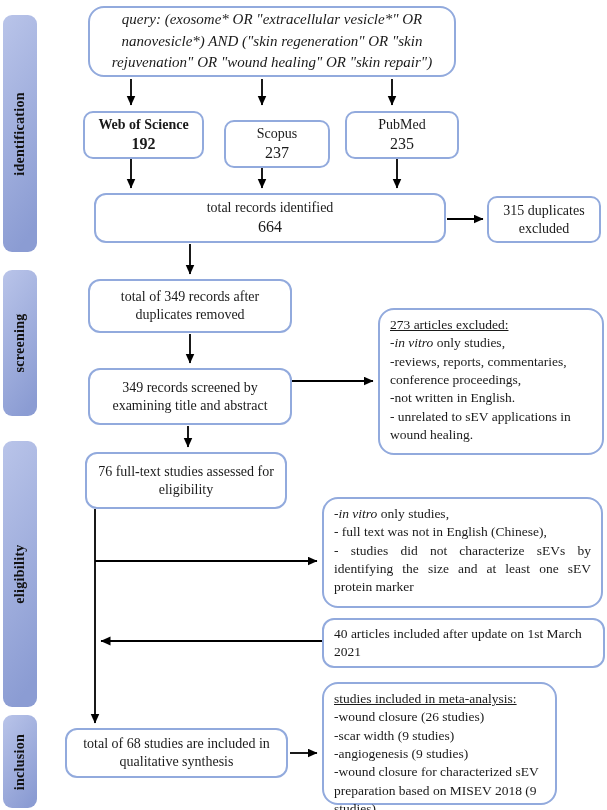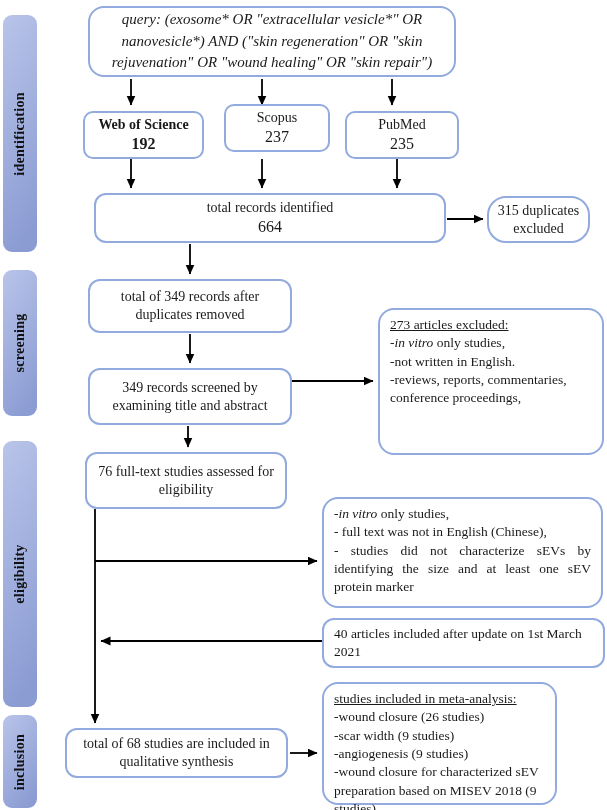--- a/index.html
+++ b/index.html
@@ -84,51 +84,52 @@
   </svg>
 
   <div class="box round-lg" style="left:88px;top:6px;width:368px;height:71px;">
     <div class="query-text">query: (exosome* OR "extracellular vesicle*" OR nanovesicle*) AND ("skin regeneration" OR "skin rejuvenation" OR "wound healing" OR "skin repair")</div>
   </div>
 
   <div class="box" style="left:83px;top:111px;width:121px;height:48px;border-radius:10px;font-weight:bold;">
     <div>Web of Science</div>
     <div class="count">192</div>
   </div>
-  <div class="box" style="left:224px;top:104px;width:106px;height:48px;border-radius:10px;">
+  <div class="box" style="left:224px;top:120px;width:106px;height:48px;border-radius:10px;">
     <div>Scopus</div>
     <div class="count">237</div>
   </div>
   <div class="box" style="left:345px;top:111px;width:114px;height:48px;border-radius:10px;">
     <div>PubMed</div>
     <div class="count">235</div>
   </div>
 
   <div class="box" style="left:94px;top:193px;width:352px;height:50px;">
     <div>total records identified</div>
     <div class="count">664</div>
   </div>
 
-  <div class="box" style="left:487px;top:196px;width:103px;height:47px;border-radius:19px;">
+  <div class="box" style="left:487px;top:196px;width:114px;height:47px;border-radius:10px;">
     <div>315 duplicates excluded</div>
   </div>
 
   <div class="box" style="left:88px;top:279px;width:204px;height:54px;">
     <div>total of 349 records after duplicates removed</div>
   </div>
 
   <div class="box" style="left:88px;top:368px;width:204px;height:57px;">
     <div>349 records screened by examining title and abstract</div>
   </div>
 
   <div class="box leftalign round-lg rbox" style="left:378px;top:308px;width:226px;height:147px;">
     <div class="u">273 articles excluded:</div>
     <div><span class="i">-in vitro</span><span> only studies,</span></div>
+    <div>-reviews, reports, commentaries, conference proceedings,</div>
     <div>-not written in English.</div>
-    <div>-reviews, reports, commentaries, conference proceedings,</div>
+    <div>- unrelated to sEV applications in  wound healing.</div>
   </div>
 
   <div class="box" style="left:85px;top:452px;width:202px;height:57px;">
     <div>76 full-text studies assessed for eligibility</div>
   </div>
 
   <div class="box leftalign round-lg rbox" style="left:322px;top:497px;width:281px;height:111px;">
     <div><span class="i">-in vitro</span><span> only studies,</span></div>
     <div>- full text was not in English (Chinese),</div>
     <div class="justify" style="width:100%;">- studies did not characterize sEVs by identifying the size and at least one sEV protein marker</div>

